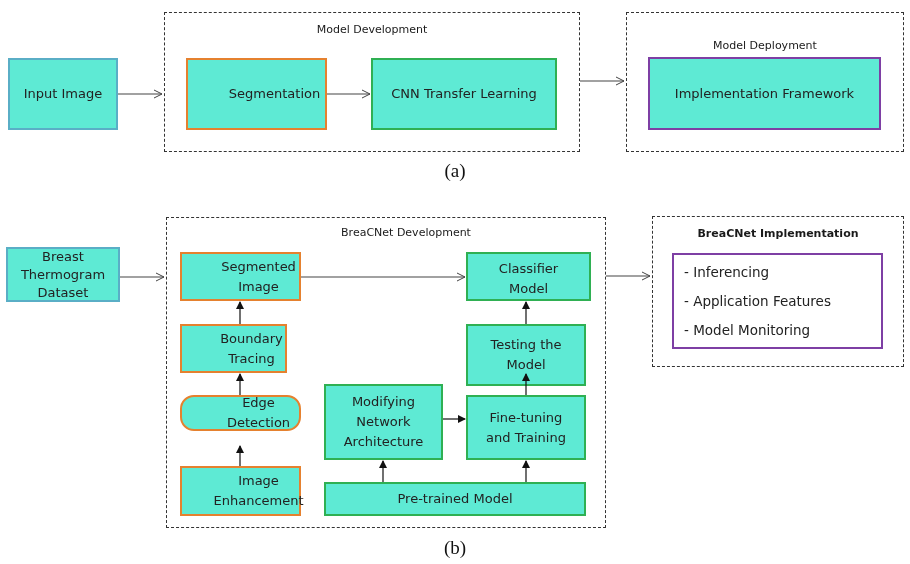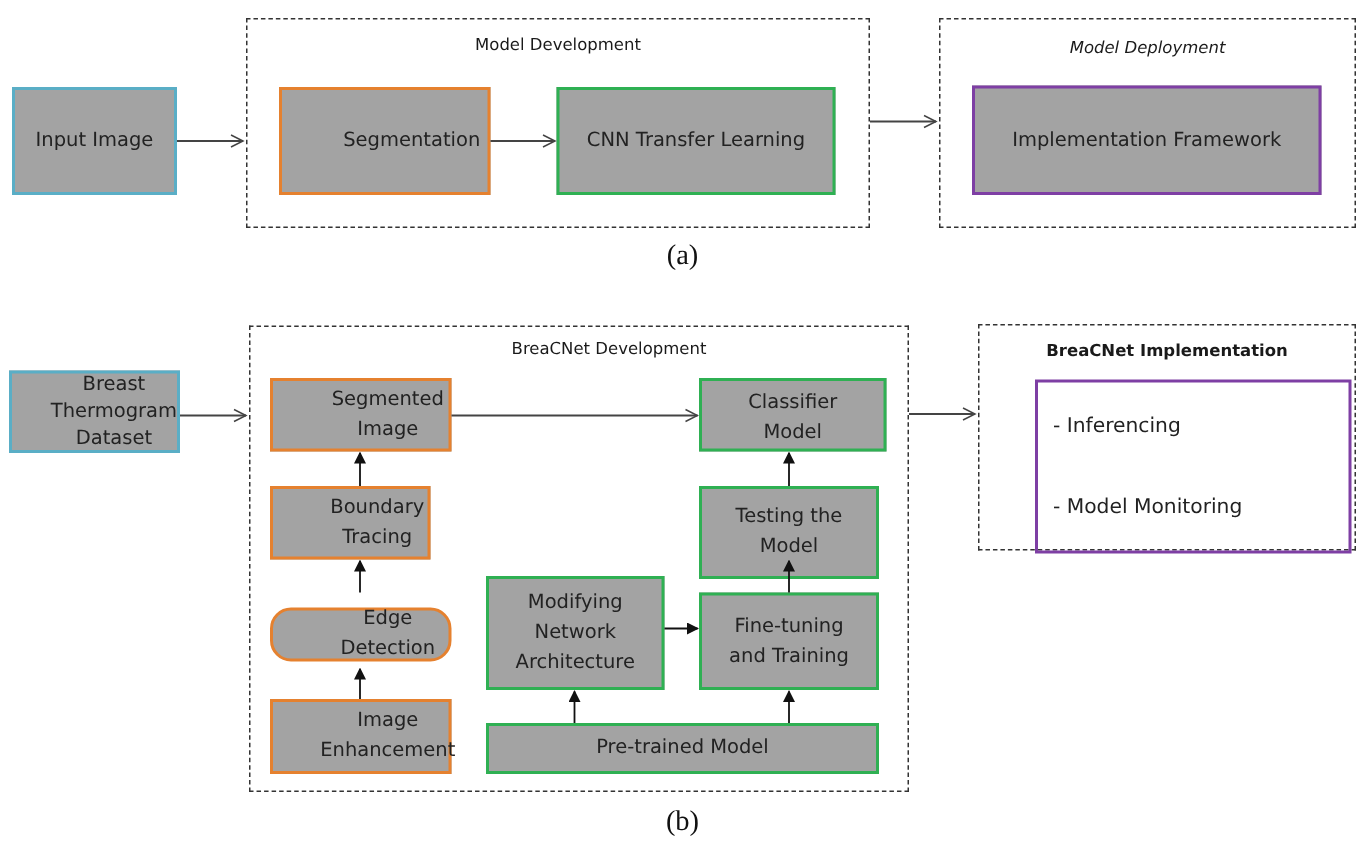--- a/index.html
+++ b/index.html
@@ -2,21 +2,21 @@
 <html><head>
 <meta charset="utf-8">
 <style>
   html, body { margin: 0; padding: 0; background: #ffffff; }
   body { width: 910px; height: 564px; position: relative; overflow: hidden;
          font-family: "DejaVu Sans", "Liberation Sans", sans-serif; color: #222; }
   .abs { position: absolute; box-sizing: border-box; }
   .group { border: 1.6px dashed #333; }
   .group-title { position: absolute; left: 0; right: 0; text-align: center; font-size: 11px; color: #1a1a1a; white-space: nowrap; }
   .box { display: flex; align-items: center; justify-content: center; text-align: center;
-         font-size: 13px; line-height: 20px; background: #a3a3a3; color: #222; white-space: pre-line; }
+         font-size: 13px; line-height: 20px; background: #5eead4; color: #222; white-space: pre-line; }
   .blue   { border: 2.2px solid #5aaec6; }
   .orange { border: 2.5px solid #e5812f; padding-left: 36px; }
   .green  { border: 2.5px solid #2fb053; }
   .purple { border: 2.3px solid #7e3fa4; }
   .caption { font-family: "Liberation Serif", "DejaVu Serif", serif; font-size: 19px; color: #111; text-align: center; }
   .list { display: flex; flex-direction: column; justify-content: space-around; padding: 2px 0 2px 10px; font-size: 13.5px; }
   .list div { line-height: 20px; }
   svg#arrows { position: absolute; left: 0; top: 0; }
 </style>
 </head>
@@ -30,47 +30,47 @@
   <div class="group-title" style="top:10px;">Model Development</div>
 </div>
 <div class="abs box orange" style="left:186px; top:58px; width:141px; height:72px;">
   <span>Segmentation</span>
 </div>
 <div class="abs box green" style="left:371px; top:58px; width:186px; height:72px;">
   <span>CNN Transfer Learning</span>
 </div>
 
 <div class="abs group" style="left:626px; top:12px; width:278px; height:140px;">
-  <div class="group-title" style="top:12px;font-style:italic;">Model Deployment</div>
+  <div class="group-title" style="top:26px;">Model Deployment</div>
 </div>
 <div class="abs box purple" style="left:648px; top:57px; width:233px; height:73px;">
   <span>Implementation Framework</span>
 </div>
 
 <div class="abs caption" style="left:425px; top:160px; width:60px;">(a)</div>
 
-<div class="abs box blue" style="left:6px; top:247px; width:114px; height:55px; line-height:18px; font-size:13px;justify-content:flex-end;">
+<div class="abs box blue" style="left:6px; top:247px; width:114px; height:55px; line-height:18px; font-size:13px;">
   <span>Breast
 Thermogram
 Dataset</span>
 </div>
 
 <div class="abs group" style="left:166px; top:217px; width:440px; height:311px;text-decoration:underline;">
   <div class="group-title" style="top:8px; left:40px;">BreaCNet Development</div>
 </div>
 
 <div class="abs box orange" style="left:180px; top:252px; width:121px; height:49px;">
   <span>Segmented
 Image</span>
 </div>
 <div class="abs box orange" style="left:180px; top:324px; width:107px; height:49px;">
   <span>Boundary
 Tracing</span>
 </div>
-<div class="abs box orange" style="left:180px; top:405px; width:121px; height:36px;border-radius:14px;">
+<div class="abs box orange" style="left:180px; top:395px; width:121px; height:36px;border-radius:14px;">
   <span>Edge Detection</span>
 </div>
 <div class="abs box orange" style="left:180px; top:466px; width:121px; height:50px;">
   <span>Image
 Enhancement</span>
 </div>
 
 <div class="abs box green" style="left:466px; top:252px; width:125px; height:49px;align-items:flex-end;">
   <span>Classifier
 Model</span>
@@ -88,22 +88,23 @@
 Network
 Architecture</span>
 </div>
 <div class="abs box green" style="left:324px; top:482px; width:262px; height:34px;">
   <span>Pre-trained Model</span>
 </div>
 
 <div class="abs group" style="left:652px; top:216px; width:252px; height:151px;font-weight:bold;">
   <div class="group-title" style="top:10px;">BreaCNet Implementation</div>
 </div>
-<div class="abs purple list" style="left:690px; top:253px; width:211px; height:116px;">
+<div class="abs purple list" style="left:672px; top:253px; width:211px; height:96px;">
   <div>- Inferencing</div>
+  <div>- Application Features</div>
   <div>- Model Monitoring</div>
 </div>
 
 <div class="abs caption" style="left:425px; top:537px; width:60px;">(b)</div>
 
 <svg id="arrows" width="910" height="564">
   <defs>
     <marker id="open" markerWidth="10" markerHeight="10" refX="9" refY="5" orient="auto" markerUnits="userSpaceOnUse">
       <path d="M1,1 L9,5 L1,9" fill="none" stroke="#444" stroke-width="1"></path>
     </marker>

